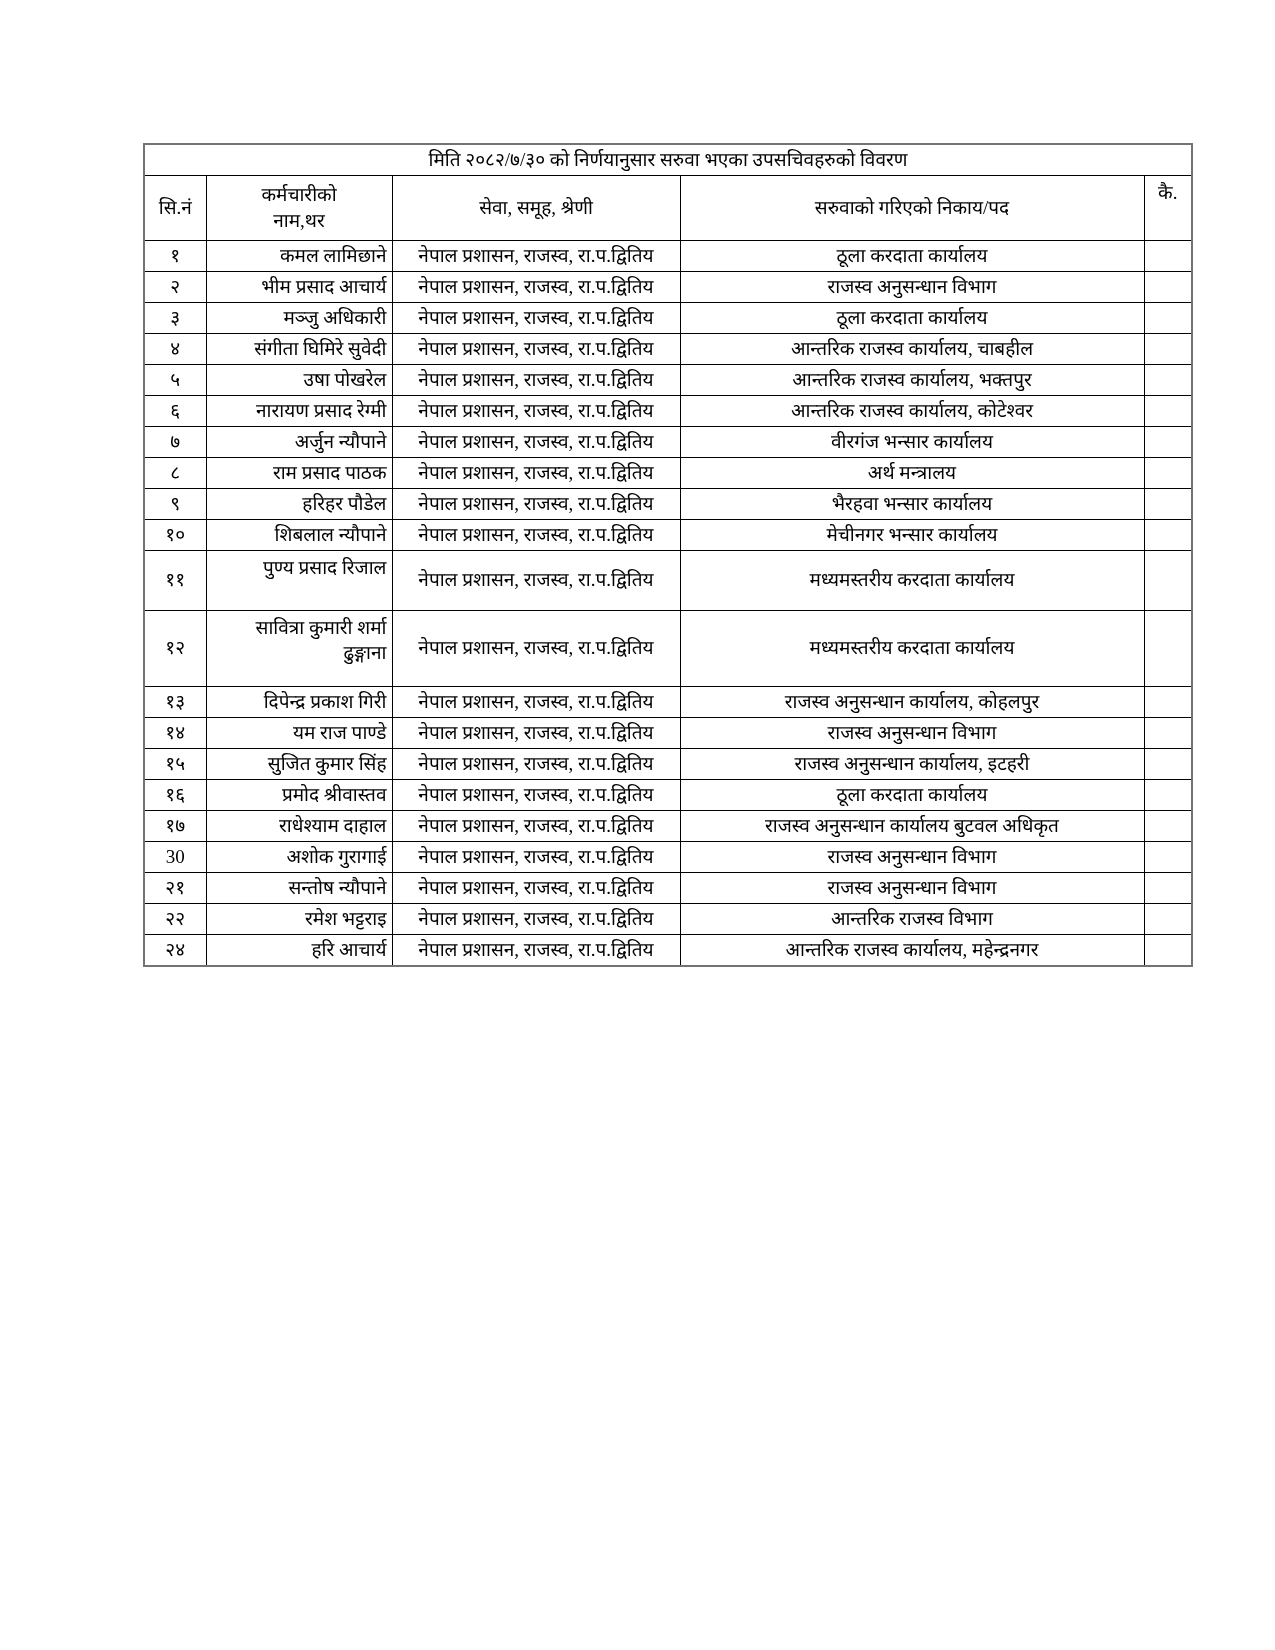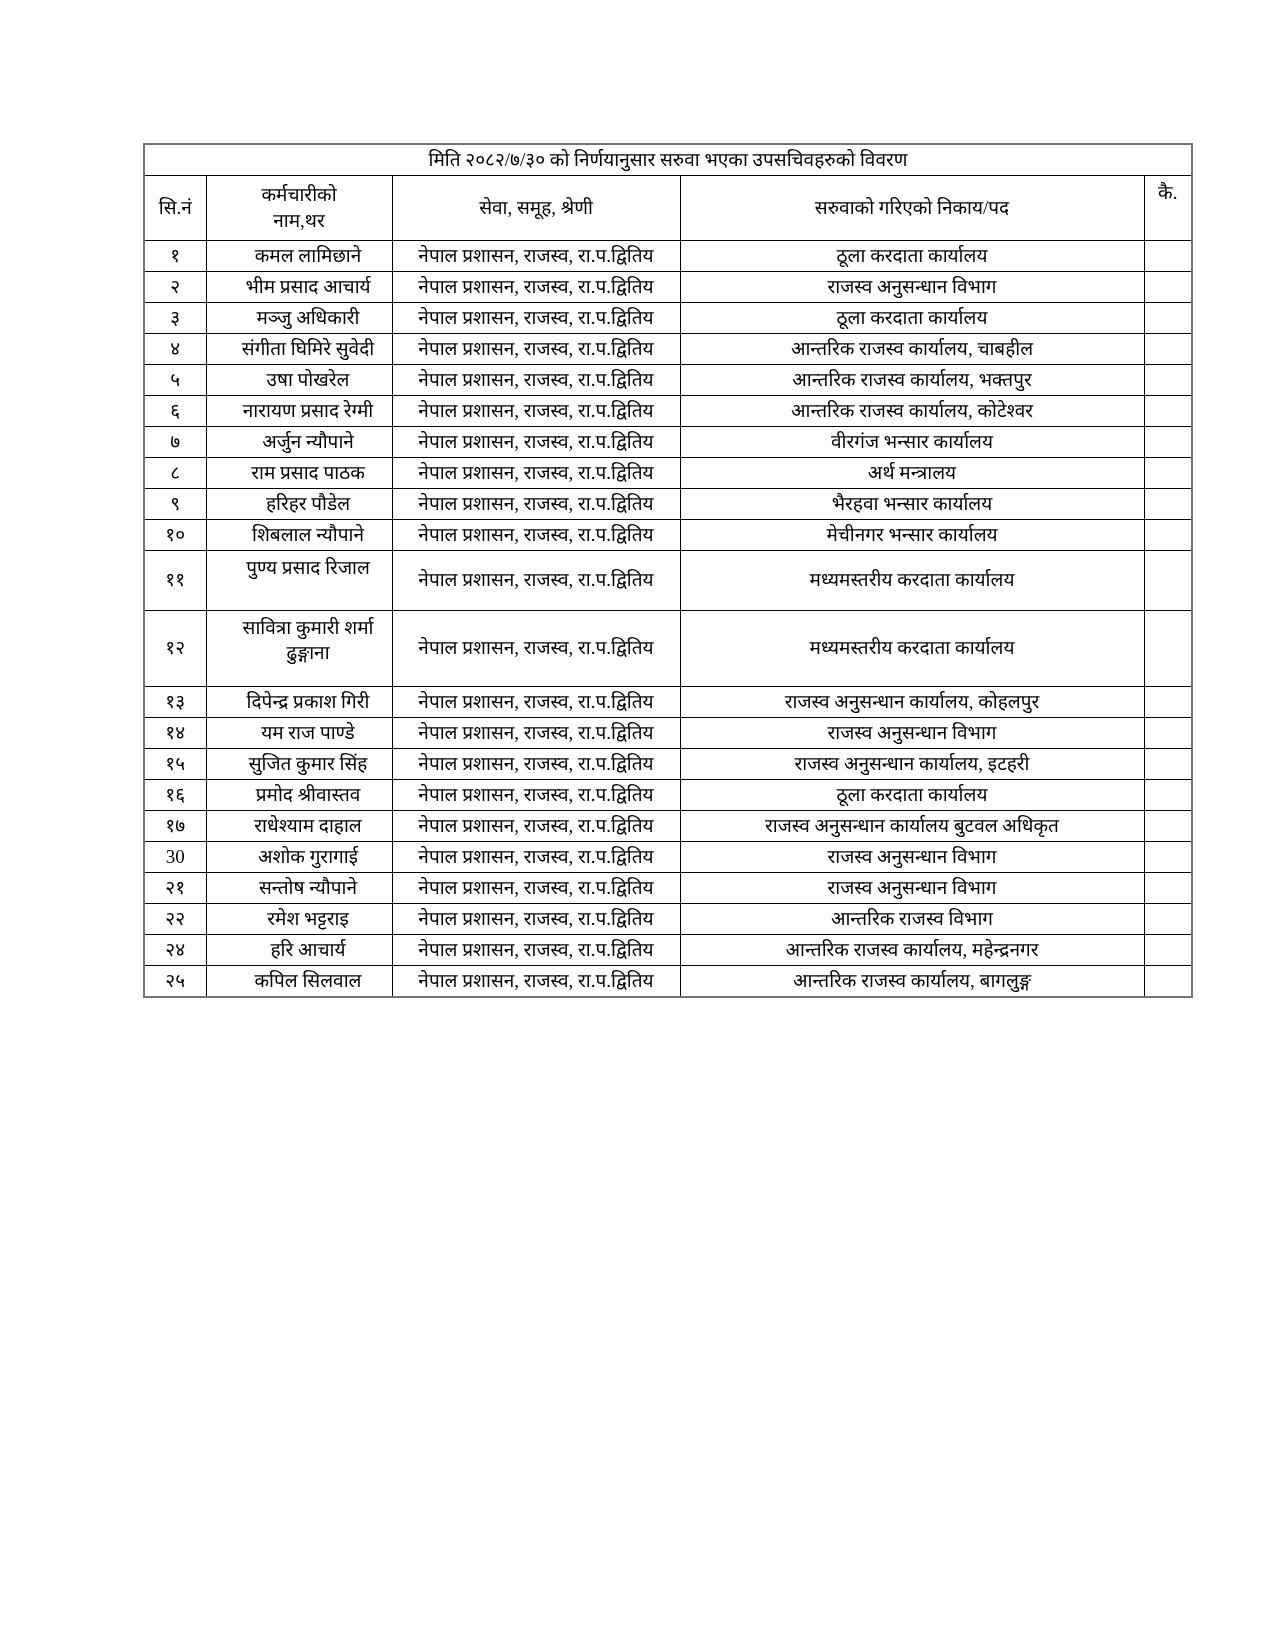--- a/index.html
+++ b/index.html
@@ -53,21 +53,21 @@
   .header-row th.col-remark {
     vertical-align: top;
     padding-top: 4px;
   }
   tbody td {
     height: 26px;
     text-align: center;
     vertical-align: middle;
   }
   tbody td.col-name {
-    text-align: center;
+    text-align: right;
     padding-left: 23px;
   }
   
   tbody tr:nth-child(11) { height: 60px; }
   tbody tr:nth-child(12) { height: 76px; }
   tbody tr:nth-child(11) td.col-name,
   tbody tr:nth-child(12) td.col-name {
     vertical-align: top;
     padding-top: 4px;
   }
@@ -245,22 +245,15 @@
           <td class="col-office">आन्तरिक राजस्व विभाग</td>
           <td class="col-remark"></td>
         </tr>
         <tr>
           <td class="col-sn">२४</td>
           <td class="col-name">हरि आचार्य</td>
           <td class="col-service">नेपाल प्रशासन, राजस्व, रा.प.द्वितिय</td>
           <td class="col-office">आन्तरिक राजस्व कार्यालय, महेन्द्रनगर</td>
           <td class="col-remark"></td>
         </tr>
-        <tr>
-          <td class="col-sn">२५</td>
-          <td class="col-name">कपिल सिलवाल</td>
-          <td class="col-service">नेपाल प्रशासन, राजस्व, रा.प.द्वितिय</td>
-          <td class="col-office">आन्तरिक राजस्व कार्यालय, बागलुङ्ग</td>
-          <td class="col-remark"></td>
-        </tr>
       </tbody>
   </table>
 </div>
 
 </body></html>

